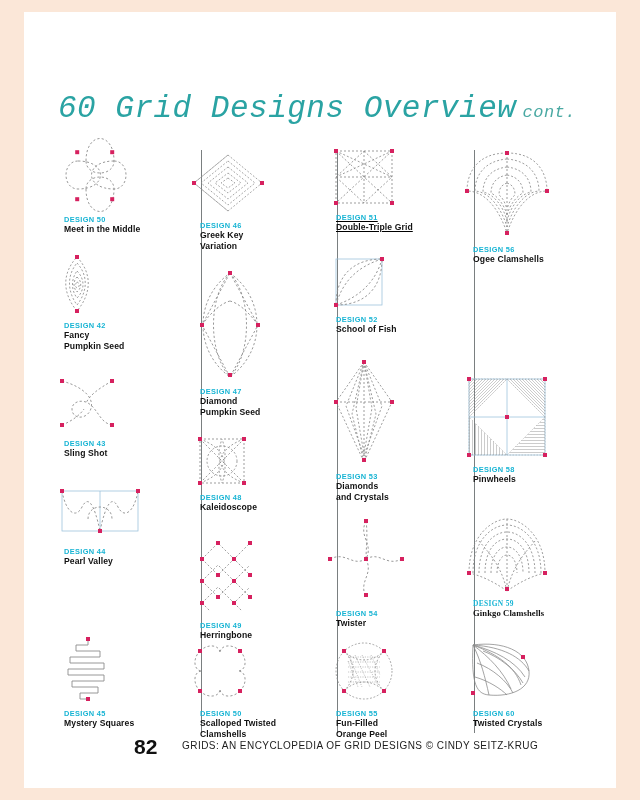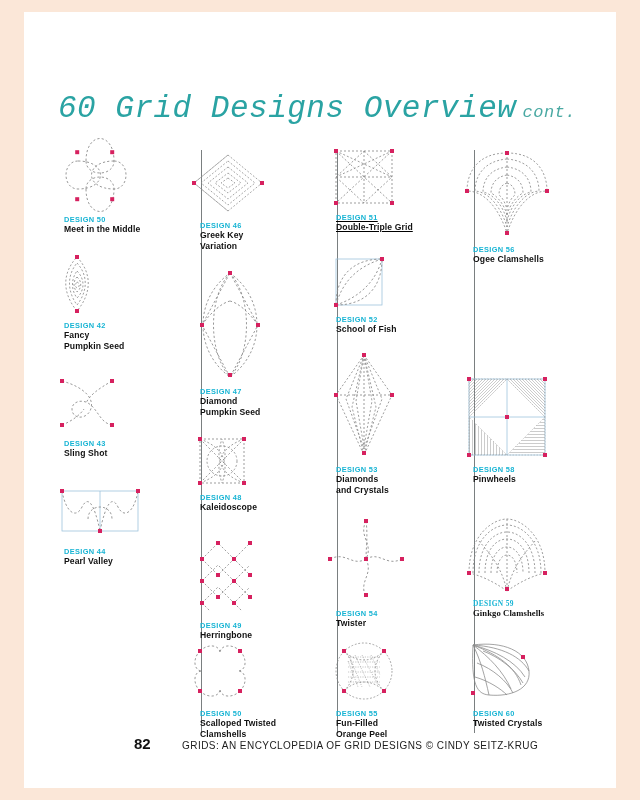--- a/index.html
+++ b/index.html
@@ -78,21 +78,21 @@
     white-space:nowrap;
   }
 
   .footer{
     position:absolute;
     left:0; top:723px; width:592px; height:30px;
   }
   .pageno{
     position:absolute;
     left:110px; top:0px;
-    font-size:15px;
+    font-size:21px;
     font-weight:bold;
     color:#111;
   }
   .credit{
     position:absolute;
     left:158px; top:5px;
     font-size:10px;
     letter-spacing:0.45px;
     color:#1c1c1c;
     white-space:nowrap;
@@ -192,20 +192,36 @@
               <rect x="10" y="6" width="4" height="4"></rect>
               <rect x="86" y="6" width="4" height="4"></rect>
               <rect x="48" y="46" width="4" height="4"></rect>
             </g>
           </svg>
         </div>
         <div class="lbl">DESIGN 44</div>
         <div class="nm">Pearl Valley</div>
       </div>
 
+      <div class="item" style="top:488px;">
+        <div class="art">
+          <svg width="120" height="72" viewBox="0 0 120 72">
+            <g fill="none" stroke="#8d8d8d" stroke-width="0.9">
+              <path d="M38 6 L38 12 L26 12 L26 18 L50 18 L50 24 L20 24 L20 30 L54 30 L54 36
+                       L18 36 L18 42 L54 42 L54 48 L22 48 L22 54 L48 54 L48 60 L30 60 L30 66 L38 66"></path>
+            </g>
+            <g fill="#d6215f">
+              <rect x="36" y="4" width="4" height="4"></rect>
+              <rect x="36" y="64" width="4" height="4"></rect>
+            </g>
+          </svg>
+        </div>
+        <div class="lbl">DESIGN 45</div>
+        <div class="nm">Mystery Squares</div>
+      </div>
 
     </div>
 
     <div class="col c2">
 
       <div class="item" style="top:6px;">
         <div class="art">
           <svg width="120" height="66" viewBox="0 0 120 66">
             <g fill="none" stroke="#8d8d8d" stroke-width="0.8" stroke-dasharray="1.8,1.8">
               <path d="M42 4 L76 32 L42 60 L8 32 Z"></path>
@@ -371,21 +387,21 @@
             <g fill="#d6215f">
               <rect x="12" y="50" width="4" height="4"></rect>
               <rect x="58" y="4" width="4" height="4"></rect>
             </g>
           </svg>
         </div>
         <div class="lbl">DESIGN 52</div>
         <div class="nm">School of Fish</div>
       </div>
 
-      <div class="item" style="top:204px;">
+      <div class="item" style="top:211px;">
         <div class="art">
           <svg width="120" height="112" viewBox="0 0 120 112">
             <g fill="none" stroke="#8d8d8d" stroke-width="0.85" stroke-dasharray="2,2">
               <path d="M42 6 L70 46 L42 106 L14 46 Z"></path>
               <path d="M42 6 L60 50 L42 100 L24 50 Z"></path>
               <path d="M42 6 L50 52 L42 98 L34 52 Z"></path>
               <line x1="42" y1="6" x2="42" y2="106"></line>
               <line x1="14" y1="46" x2="70" y2="46"></line>
               <path d="M42 6 L30 58 L42 106"></path>
               <path d="M42 6 L54 58 L42 106"></path>

